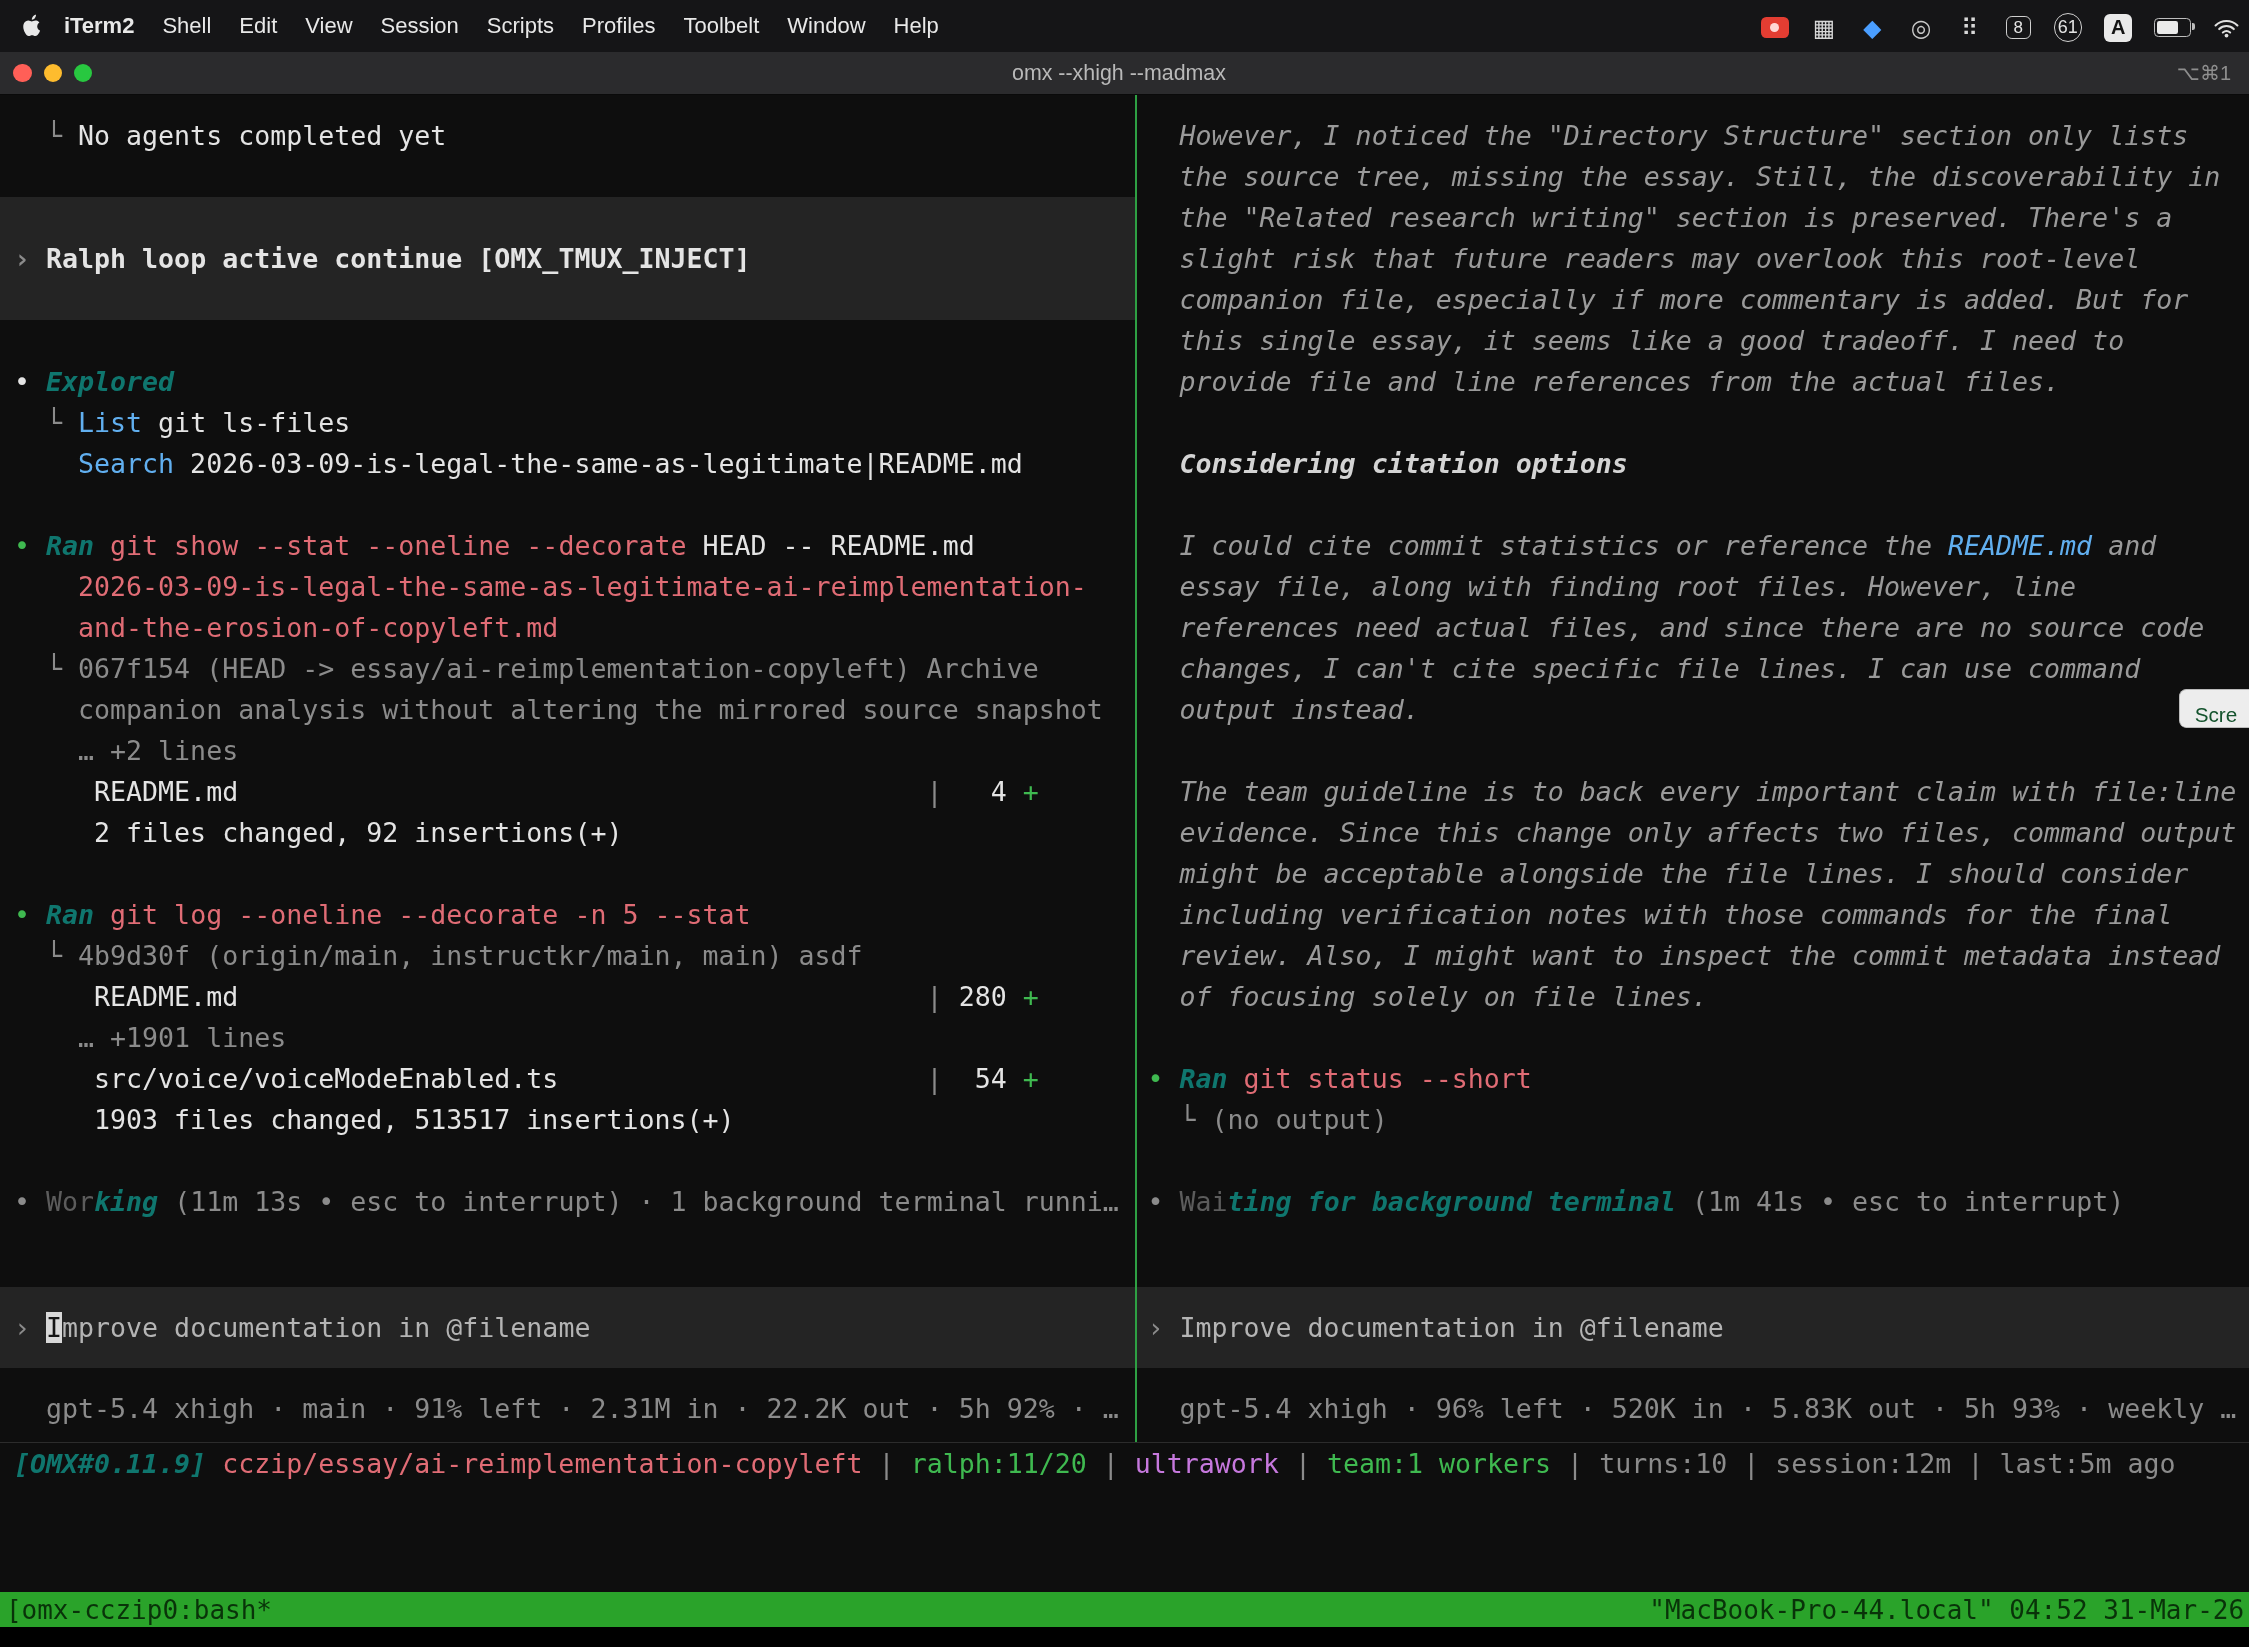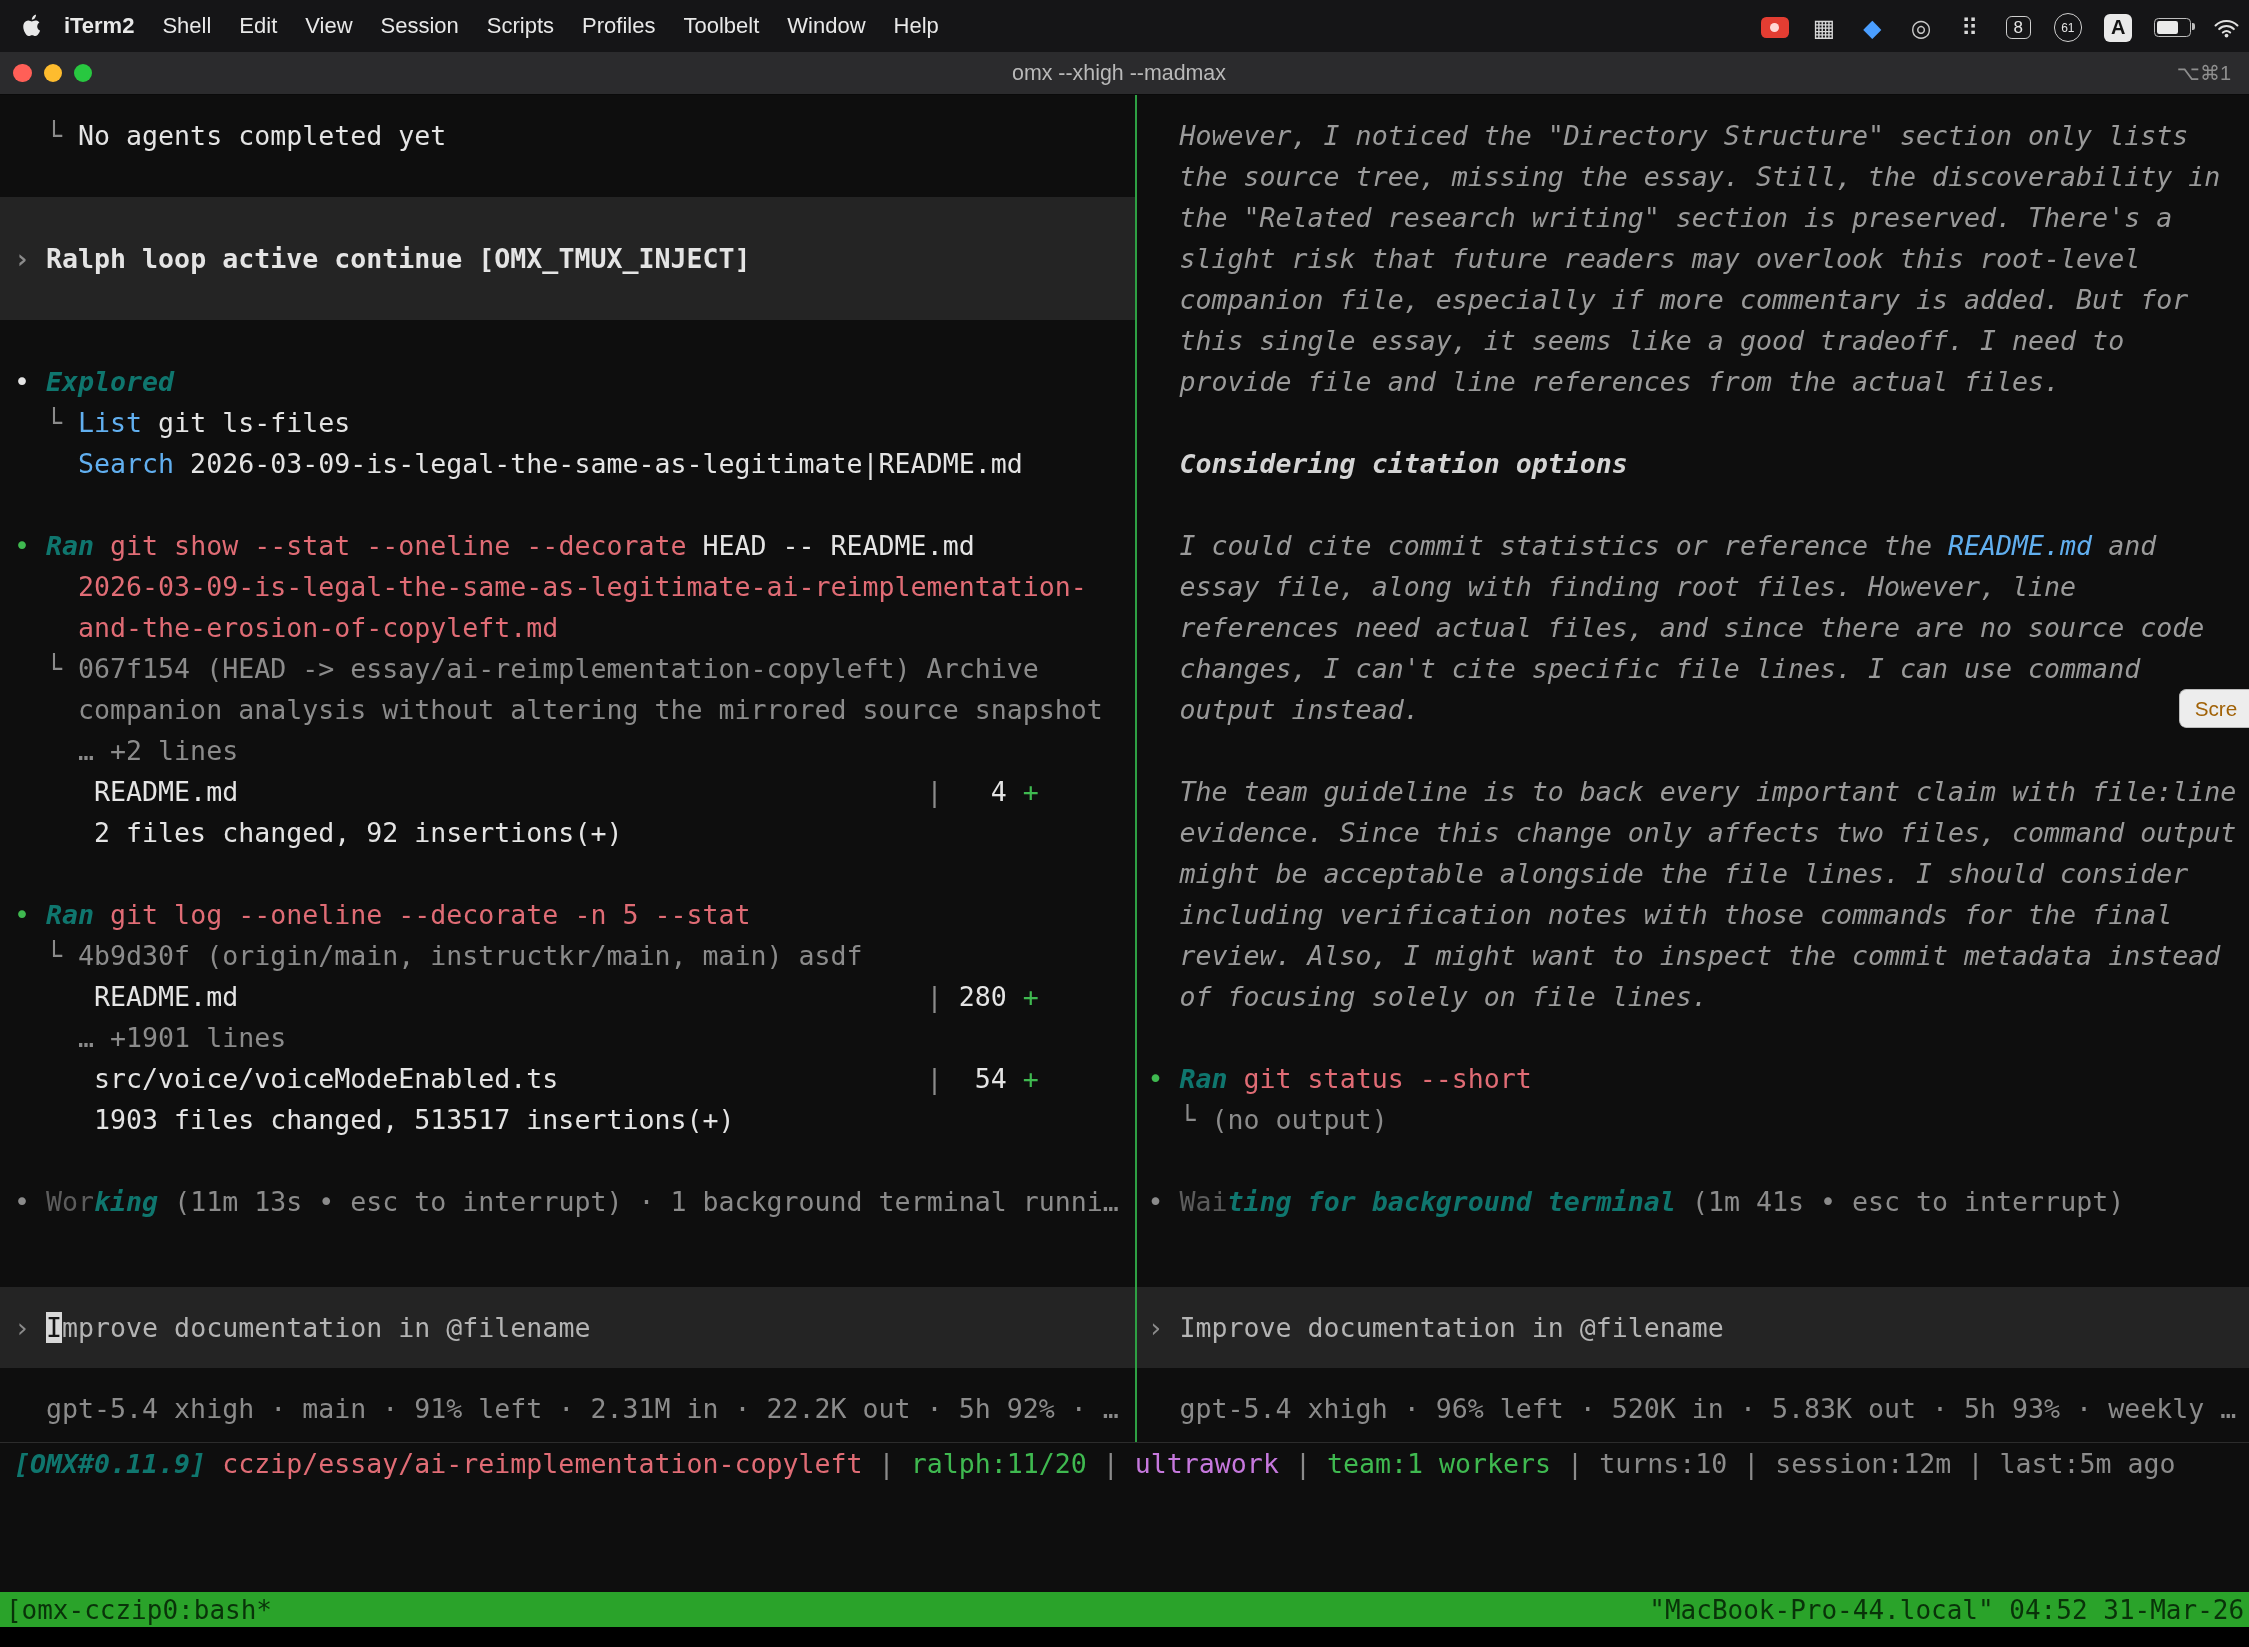--- a/index.html
+++ b/index.html
@@ -10,21 +10,21 @@
     font-family:"Liberation Sans",sans-serif;font-size:22px;color:#e8e8e8;padding:0 19px;position:relative;}
   .apple{width:25px;height:29.5px;display:flex;align-items:center;justify-content:center;margin-right:5.9px;}
   .menu-items{display:flex;align-items:center;}
   .menu-item{padding:0 14px;height:55px;display:flex;align-items:center;white-space:nowrap;}
   .menu-item.app{font-weight:bold;}
   .status-icons{position:absolute;right:10.3px;top:0;height:55px;display:flex;align-items:center;gap:22px;}
   .micon{display:flex;align-items:center;justify-content:center;min-width:26.6px;height:34px;color:#dcdcdc;font-size:23.6px;}
   .rec{width:28px;height:20.7px;border-radius:5.2px;background:#e33d32;display:flex;align-items:center;justify-content:center;}
   .rec i{width:8.9px;height:8.9px;border-radius:50%;background:#ffd7d4;display:block;}
   .badge{border:1.5px solid #cfcfcf;border-radius:5.9px;padding:0.7px 6.6px;font-size:17px;color:#e4e4e4;}
-  .round-badge{border:1.8px solid #cfcfcf;border-radius:50%;width:26.6px;height:26.6px;display:flex;align-items:center;justify-content:center;font-size:12px;color:#e4e4e4;}
+  .round-badge{border:1.8px solid #cfcfcf;border-radius:50%;width:26.6px;height:26.6px;display:flex;align-items:center;justify-content:center;font-size:18px;color:#e4e4e4;}
   .a-badge{background:#e9e9e9;color:#141414;border-radius:5.9px;width:28px;height:28px;display:flex;align-items:center;justify-content:center;font-size:20px;font-weight:bold;}
   .battery{width:35px;height:17.7px;border:1.5px solid #bdbdbd;border-radius:4.4px;position:relative;}
   .battery .fill{position:absolute;left:2.2px;top:2.2px;bottom:2.2px;width:60%;background:#eaeaea;border-radius:2.2px;}
   .battery .nub{position:absolute;right:-5.2px;top:4.4px;width:3px;height:7.4px;background:#bdbdbd;border-radius:0 2.2px 2.2px 0;}
 
   
   .titlebar{height:42px;background:#2b2b2d;position:relative;display:flex;align-items:center;
     font-family:"Liberation Sans",sans-serif;border-bottom:0.7px solid #0a0a0a;}
   .lights{display:flex;gap:11.8px;margin-left:13.3px;}
   .light{width:18.5px;height:18.5px;border-radius:50%;}
@@ -51,22 +51,22 @@
   .pg{color:#b4b4b4;}
   .cur{background:#d8d8d8;color:#141414;}
 
   .hlbox{background:#242424;}
   .ralph{margin-top:41px;padding:41px 0;font-weight:bold;}
   .prompt-box{margin-top:65px;padding:20px 0;}
   .pane-status{margin-top:20px;}
   #left-main{margin-top:41px;}
 
   
-  .scre-overlay{position:absolute;top:689px;right:0;height:37px;background:#ededed;color:#a16207;
-    display:flex;align-items:center;padding:0 11.8px 0 14.8px;border-radius:7.4px 0 0 7.4px;
+  .scre-overlay{position:absolute;top:689px;right:0;height:37px;background:#ededed;color:#14532d;
+    display:flex;align-items:flex-end;padding:0 11.8px 0 14.8px;border-radius:7.4px 0 0 7.4px;
     font-family:"Liberation Sans",sans-serif;font-size:20.7px;border:0.7px solid #bbb;border-right:none;}
 
   
   .omx-bar{height:149px;background:#0e0e0e;border-top:0.7px solid #2c2c2c;font-size:26.6px;line-height:41px;}
   .tmux-bar{height:35px;background:#2aa32a;color:#093309;display:flex;justify-content:space-between;
     align-items:center;font-size:26px;padding:0 5.9px;white-space:pre;}
 </style>
 </head>
 <body>
 

